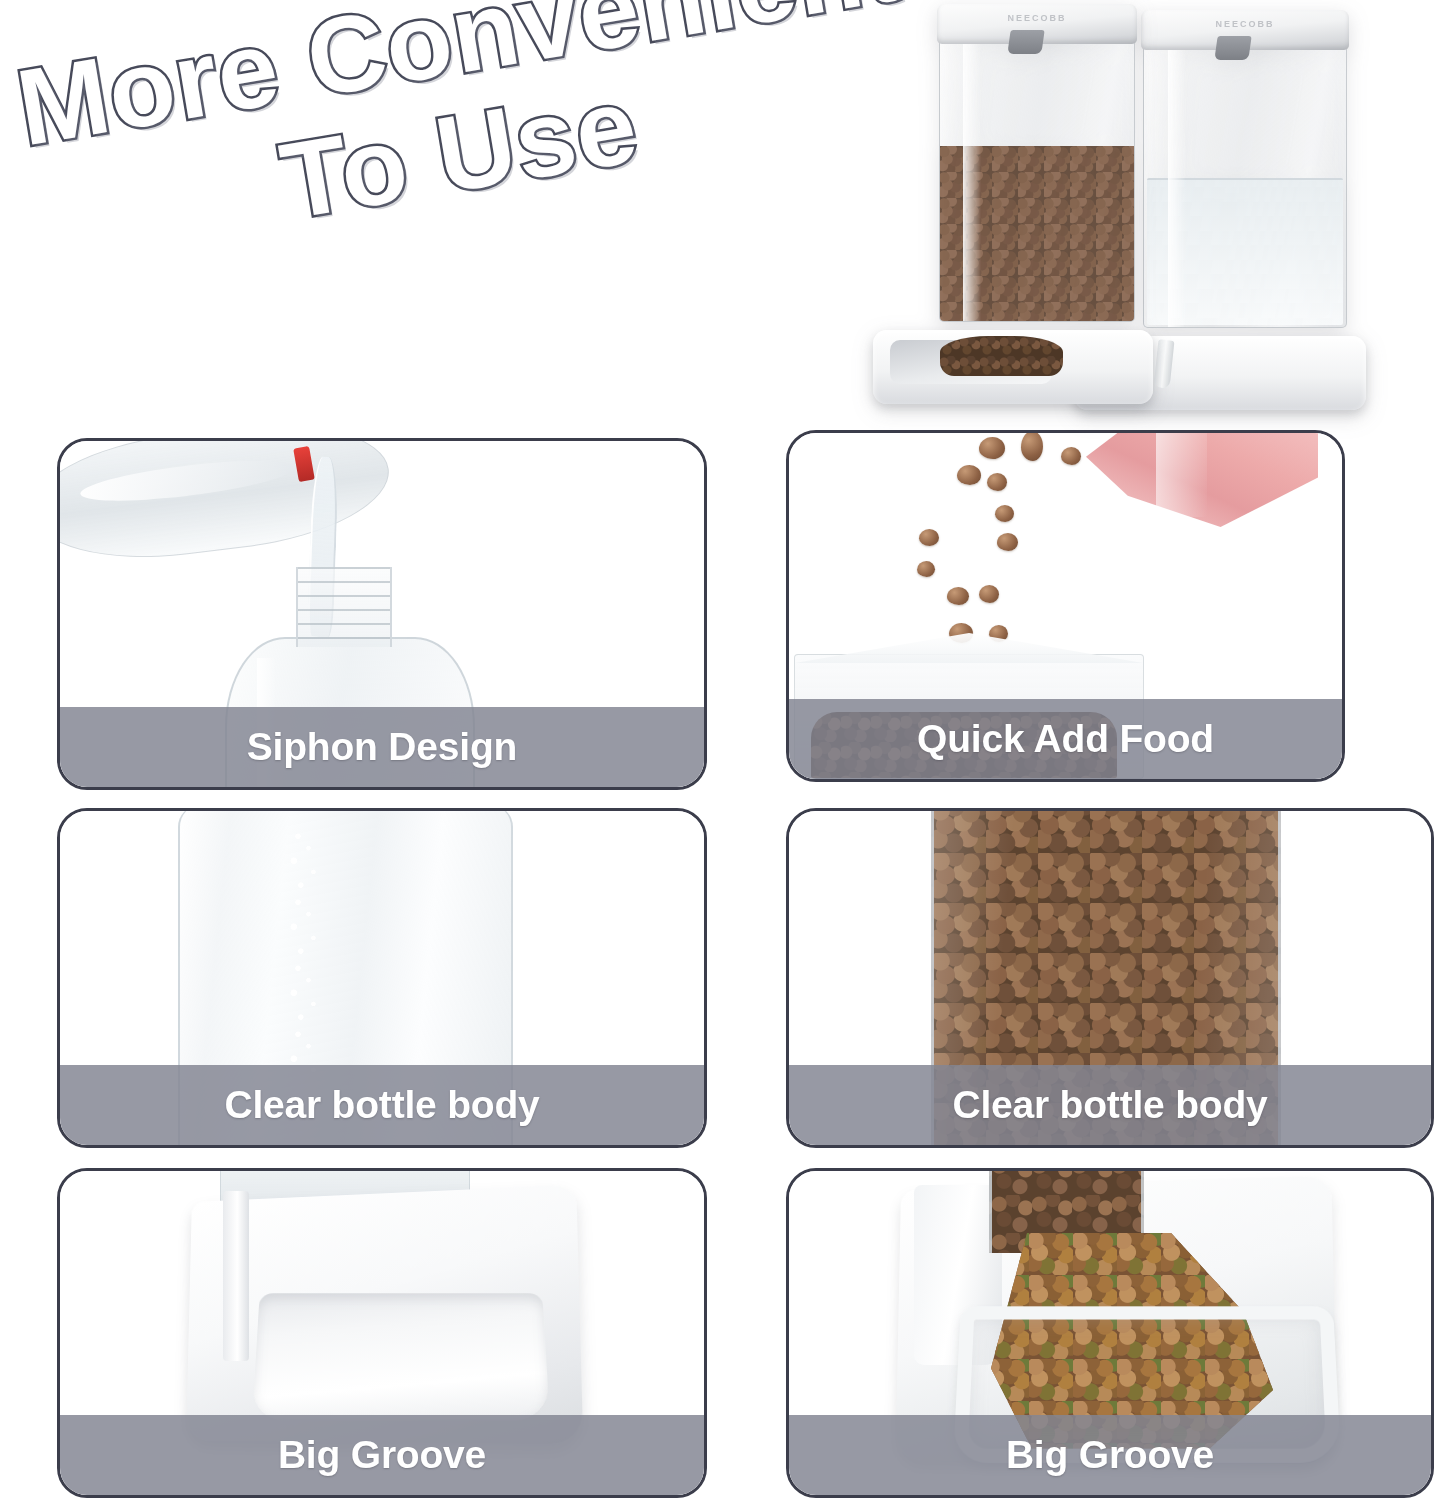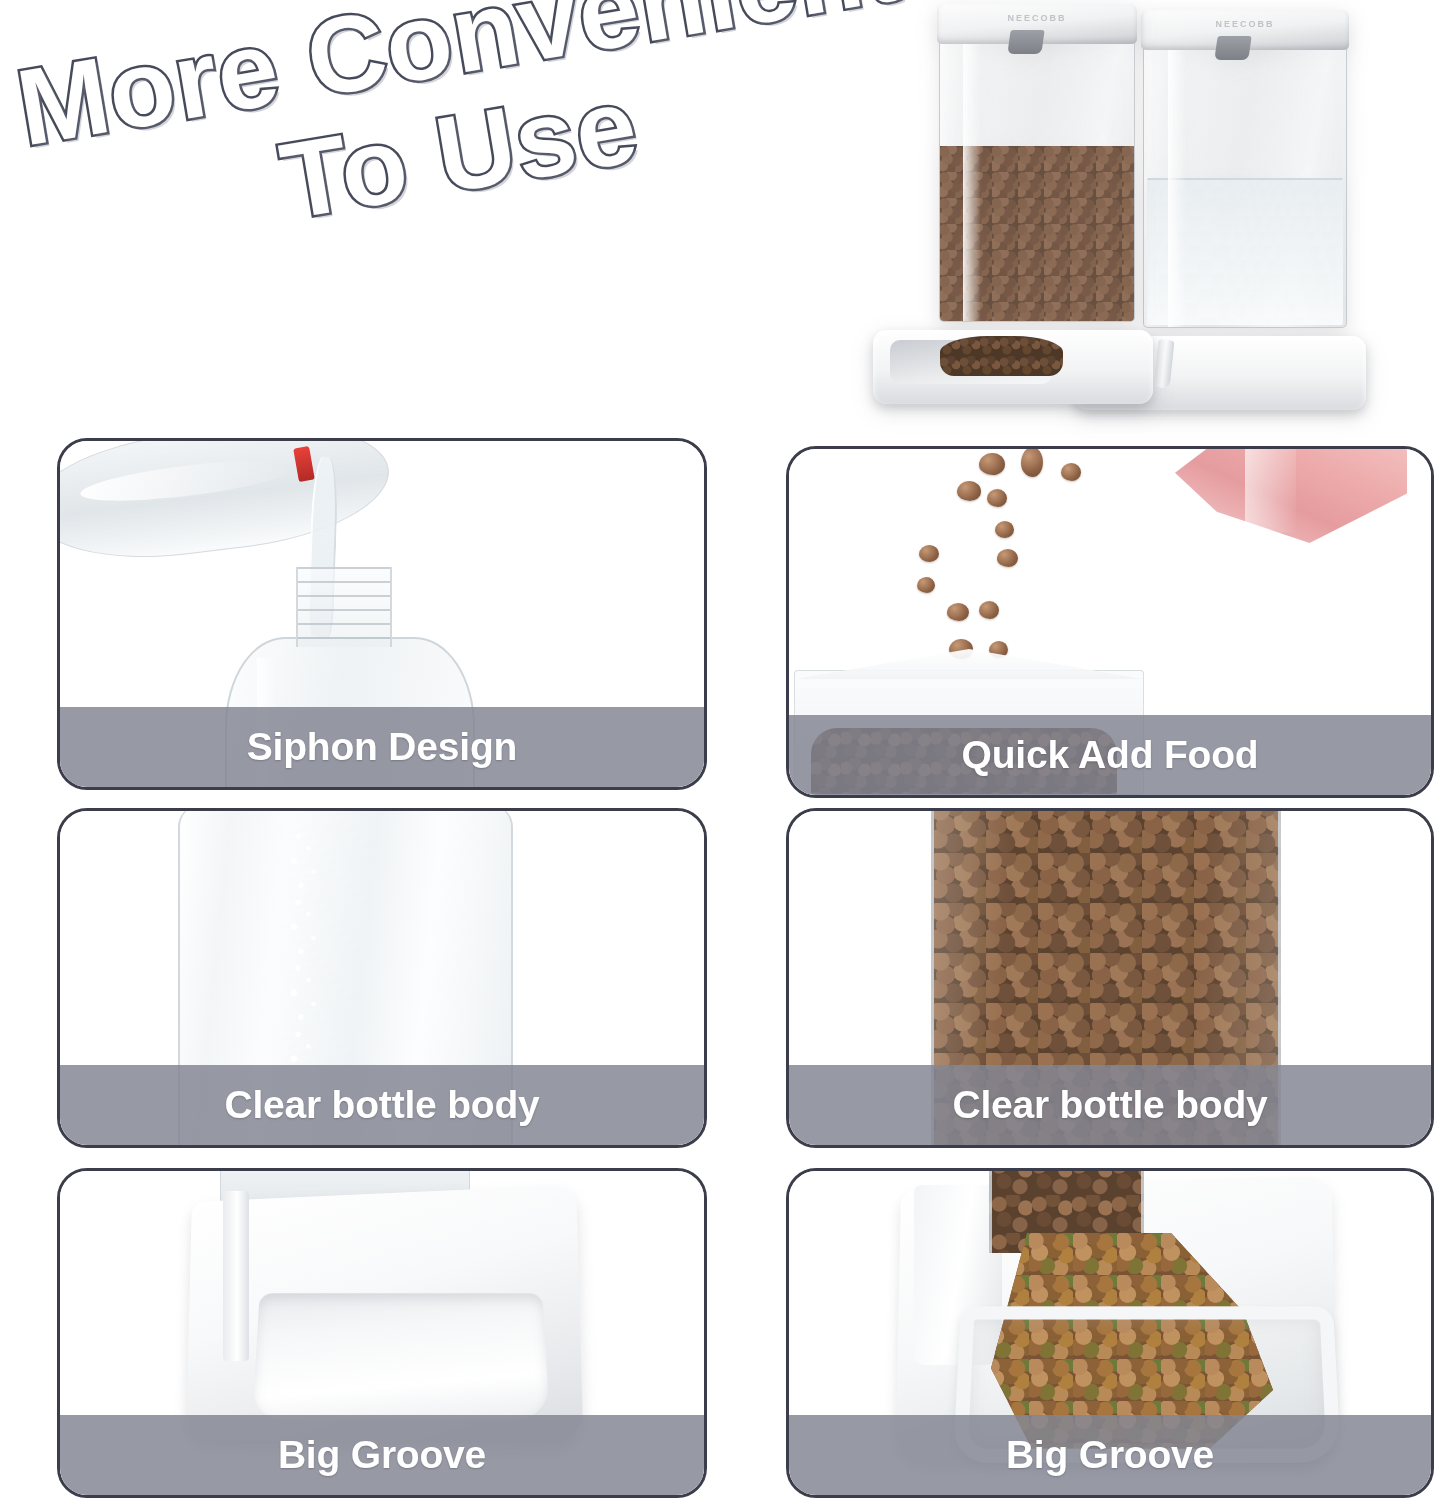--- a/index.html
+++ b/index.html
@@ -156,21 +156,21 @@
     color: #ffffff;
     font-size: 39px;
     font-weight: 700;
     letter-spacing: -.2px;
     text-shadow: 0 1px 2px rgba(60,60,70,.35);
     white-space: nowrap;
   }
 
   
   .c-r1l { left: 57px;  top: 8px;   width: 650px; height: 352px; }
-  .c-r1r { left: 786px; top: 16px;   width: 648px; height: 352px; }
+  .c-r1r { left: 786px; top: 0;   width: 559px; height: 352px; }
   .c-r2l { left: 57px;  top: 378px; width: 650px; height: 340px; }
   .c-r2r { left: 786px; top: 378px; width: 648px; height: 340px; }
   .c-r3l { left: 57px;  top: 738px; width: 650px; height: 330px; }
   .c-r3r { left: 786px; top: 738px; width: 648px; height: 330px; }
 
   
   .ph-siphon { background: #fff; }
   .ph-siphon .tilt-bottle {
     position: absolute; left: -30px; top: -10px; width: 360px; height: 120px;
     background: linear-gradient(180deg, rgba(242,245,247,.95), rgba(219,225,229,.85) 55%, rgba(248,250,251,.9));

